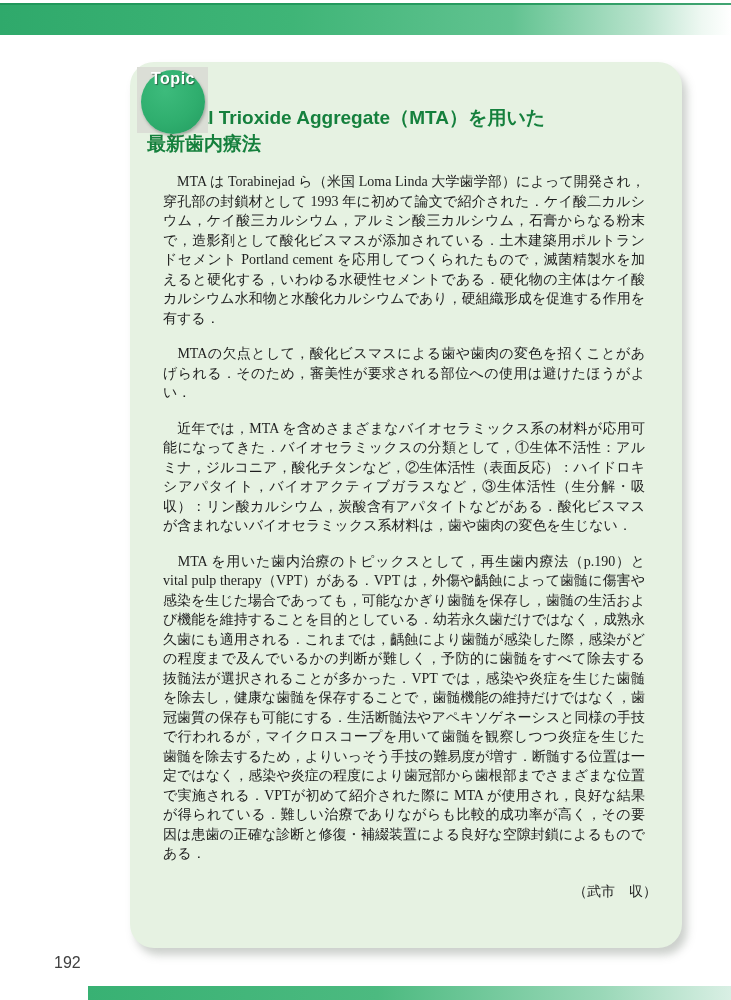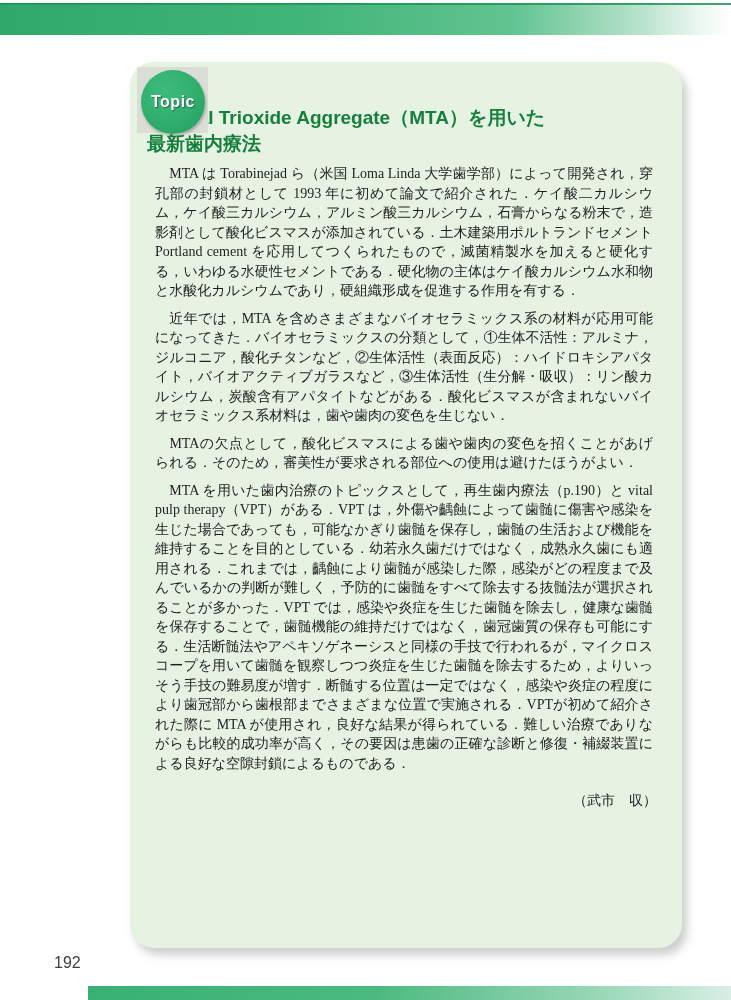--- a/index.html
+++ b/index.html
@@ -32,41 +32,41 @@
   }
   .badge-square{
     position:absolute;left:7px;top:5px;width:71px;height:66px;
     background:#dbded6;
   }
   .badge-circle{
     position:absolute;left:11px;top:8px;width:64px;height:64px;
     border-radius:50%;
     background:radial-gradient(circle at 38% 32%,#3dbb7c 0%,#2fae6e 55%,#239c60 100%);
     box-shadow:1px 2px 3px rgba(90,100,90,0.45);
-    display:flex;align-items:center;justify-content:center;
+    display:flex;justify-content:center;
   }
   .badge-label{
     color:#ffffff;font-weight:bold;font-size:16px;
     text-shadow:1px 1px 1px rgba(40,80,55,0.75);
     letter-spacing:0.5px;
   }
   .title-block{
     margin:38px 0 8px 0;
     font-weight:bold;color:#15803d;
     font-size:19px;line-height:1.35;
     font-family:"Liberation Sans","DejaVu Sans",sans-serif;
   }
   .title-line{display:block;}
   .body-block{
     font-family:"Liberation Serif","DejaVu Serif",serif;
     color:#1e1e1e;
     font-size:14px;line-height:19.5px;
     text-align:justify;
   }
-  .body-para{margin:8px;text-indent:0;}
+  .body-para{margin:16px;text-indent:0;}
   .credit{
     font-family:"Liberation Serif","DejaVu Serif",serif;
     color:#1e1e1e;font-size:14px;line-height:19.5px;
     text-align:right;margin-top:18px;padding-right:4px;
   }
   .page-number{
     position:absolute;left:54px;top:954px;
     font-size:16px;color:#404040;
     font-family:"Liberation Sans",sans-serif;
   }
@@ -85,22 +85,22 @@
       <span class="badge-label">Topic</span>
     </div>
 
     <div class="title-block">
       <span class="title-line">Mineral Trioxide Aggregate（MTA）を用いた</span>
       <span class="title-line">最新歯内療法</span>
     </div>
 
     <div class="body-block">
         <p class="body-para">　MTA は Torabinejad ら（米国 Loma Linda 大学歯学部）によって開発され，穿孔部の封鎖材として 1993 年に初めて論文で紹介された．ケイ酸二カルシウム，ケイ酸三カルシウム，アルミン酸三カルシウム，石膏からなる粉末で，造影剤として酸化ビスマスが添加されている．土木建築用ポルトランドセメント Portland cement を応用してつくられたもので，滅菌精製水を加えると硬化する，いわゆる水硬性セメントである．硬化物の主体はケイ酸カルシウム水和物と水酸化カルシウムであり，硬組織形成を促進する作用を有する．</p>
+        <p class="body-para">　MTAの欠点として，酸化ビスマスによる歯や歯肉の変色を招くことがあげられる．そのため，審美性が要求される部位への使用は避けたほうがよい．</p>
         <p class="body-para">　近年では，MTA を含めさまざまなバイオセラミックス系の材料が応用可能になってきた．バイオセラミックスの分類として，①生体不活性：アルミナ，ジルコニア，酸化チタンなど，②生体活性（表面反応）：ハイドロキシアパタイト，バイオアクティブガラスなど，③生体活性（生分解・吸収）：リン酸カルシウム，炭酸含有アパタイトなどがある．酸化ビスマスが含まれないバイオセラミックス系材料は，歯や歯肉の変色を生じない．</p>
-        <p class="body-para">　MTAの欠点として，酸化ビスマスによる歯や歯肉の変色を招くことがあげられる．そのため，審美性が要求される部位への使用は避けたほうがよい．</p>
         <p class="body-para">　MTA を用いた歯内治療のトピックスとして，再生歯内療法（p.190）と vital pulp therapy（VPT）がある．VPT は，外傷や齲蝕によって歯髄に傷害や感染を生じた場合であっても，可能なかぎり歯髄を保存し，歯髄の生活および機能を維持することを目的としている．幼若永久歯だけではなく，成熟永久歯にも適用される．これまでは，齲蝕により歯髄が感染した際，感染がどの程度まで及んでいるかの判断が難しく，予防的に歯髄をすべて除去する抜髄法が選択されることが多かった．VPT では，感染や炎症を生じた歯髄を除去し，健康な歯髄を保存することで，歯髄機能の維持だけではなく，歯冠歯質の保存も可能にする．生活断髄法やアペキソゲネーシスと同様の手技で行われるが，マイクロスコープを用いて歯髄を観察しつつ炎症を生じた歯髄を除去するため，よりいっそう手技の難易度が増す．断髄する位置は一定ではなく，感染や炎症の程度により歯冠部から歯根部までさまざまな位置で実施される．VPTが初めて紹介された際に MTA が使用され，良好な結果が得られている．難しい治療でありながらも比較的成功率が高く，その要因は患歯の正確な診断と修復・補綴装置による良好な空隙封鎖によるものである．</p>
       </div>
 
     <div class="credit">（武市　収）</div>
   </div>
 
   <div class="page-number">192</div>
 
   <div class="bottom-bar"></div>
 

